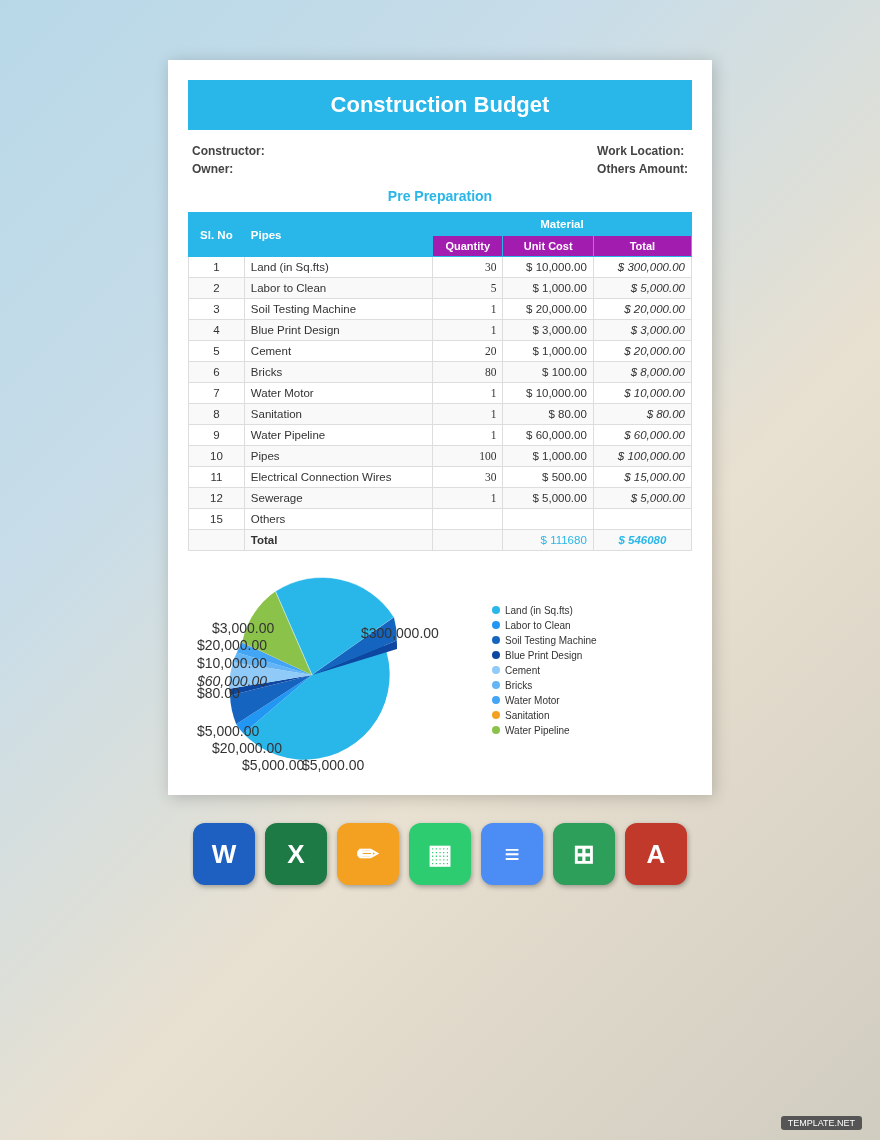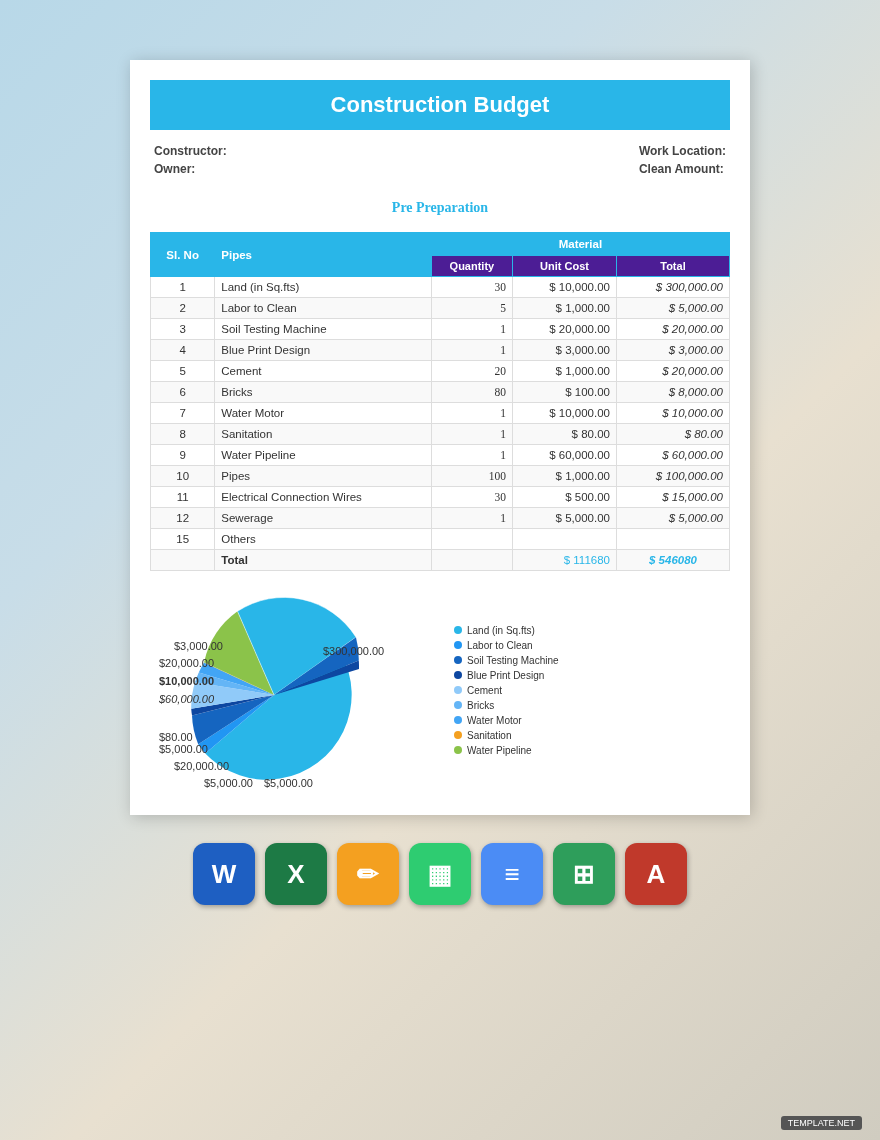--- a/index.html
+++ b/index.html
@@ -8,78 +8,77 @@
       height: 1140px;
       background: linear-gradient(135deg, #b8d8e8 0%, #c8dde8 30%, #e8e0d0 60%, #d0ccc0 100%);
       font-family: Arial, sans-serif;
       display: flex;
       flex-direction: column;
       align-items: center;
       justify-content: flex-start;
       overflow: hidden;
     }
     .document-wrapper {
-      width: 620px;
+      width: 544px;
       background: #fff;
       margin-top: 60px;
       box-shadow: 2px 2px 15px rgba(0,0,0,0.2);
       padding: 20px 20px 20px 20px;
     }
     .title-bar {
       background: #29b6e8;
       color: #fff;
       text-align: center;
       font-size: 22px;
       font-weight: bold;
       padding: 12px 10px;
       margin-bottom: 14px;
     }
     .info-section {
       display: flex;
       justify-content: space-between;
-      margin-bottom: 24px;
+      margin-bottom: 12px;
       font-size: 12px;
       color: #333;
       padding: 0 4px;
     }
     .info-left, .info-right {
       display: flex;
       flex-direction: column;
       gap: 4px;
     }
     .info-label {
       font-weight: bold;
       color: #444;
     }
     .section-title {
       text-align: center;
       color: #29b6e8;
       font-size: 14px;
       font-weight: bold;
-      margin-bottom: 16px;
-      font-family: Liberation Serif, serif;
+      margin-bottom: 8px;
     }
     table {
       width: 100%;
       border-collapse: collapse;
       font-size: 11.5px;
     }
     .header-row-top th {
       background: #29b6e8;
       color: #fff;
       font-weight: bold;
       border: 1px solid #29b6e8;
       padding: 5px 6px;
       text-align: center;
     }
     .header-row-top th.item-col {
       text-align: left;
     }
     .header-row-sub th {
-      background: #4c1d95;
+      background: #a21caf;
       color: #fff;
       font-size: 11px;
       border: 1px solid #29b6e8;
       padding: 4px 6px;
       text-align: center;
     }
     tbody tr td {
       border: 1px solid #ddd;
       padding: 4px 6px;
       color: #333;
@@ -169,21 +168,21 @@
       bottom: 10px;
       right: 18px;
       background: #555;
       color: #fff;
       font-size: 9px;
       padding: 2px 7px;
       border-radius: 3px;
     }
     .chart-label {
       position: absolute;
-      font-size: 11px;
+      font-size: 14px;
       color: #333;
       white-space: nowrap;
     }
   </style>
 </head>
 <body>
 
 <div class="document-wrapper">
 
   <div class="title-bar">
@@ -197,21 +196,21 @@
       </div>
       <div>
         <span class="info-label">Owner:</span>
       </div>
     </div>
     <div class="info-right">
       <div>
         <span class="info-label">Work Location:</span>
       </div>
       <div>
-        <span class="info-label">Clean Amount:</span>
+        <span class="info-label">Others Amount:</span>
       </div>
     </div>
   </div>
 
   <div class="section-title">Pre Preparation</div>
 
   <table>
     <thead>
       <tr class="header-row-top">
         <th rowspan="2" style="text-align:center;">Sl. No</th>
@@ -350,23 +349,23 @@
 
         <path d="M120,110 L83.5,26.3 A85,85 0 0,1 202.0,52.2 Z" fill="#29b6e8" stroke="#fff" stroke-width="0.5"></path>
 
         <path d="M120,110 L202.0,52.2 A85,85 0 0,1 204.8,75.5 Z" fill="#1565c0"></path>
 
         <path d="M120,110 L204.8,75.5 A85,85 0 0,1 205.0,84.0 Z" fill="#0d47a1"></path>
       </svg>
       
       <span class="chart-label" style="left:155px;top:60px;margin-left:14px;">$300,000.00</span>
       <span class="chart-label" style="left:5px;top:158px;">$5,000.00</span>
-      <span class="chart-label" style="left:5px;top:146px;text-align:center;">$80.00</span>
+      <span class="chart-label" style="left:5px;top:120px;text-align:center;">$80.00</span>
       <span class="chart-label" style="left:5px;top:108px;font-style:italic;">$60,000.00</span>
-      <span class="chart-label" style="left:5px;top:90px;font-weight:bold;">$10,000.00</span>
+      <span class="chart-label" style="left:5px;top:90px;">$10,000.00</span>
       <span class="chart-label" style="left:5px;top:72px;">$20,000.00</span>
       <span class="chart-label" style="left:20px;top:55px;">$3,000.00</span>
       <span class="chart-label" style="left:20px;top:175px;">$20,000.00</span>
       <span class="chart-label" style="left:50px;top:192px;">$5,000.00</span>
       <span class="chart-label" style="left:110px;top:192px;">$5,000.00</span>
     </div>
 
     <div class="legend-container" id="legend-container">
     <div class="legend-item">
     <span class="legend-dot" style="background:#29b6e8;"></span>

